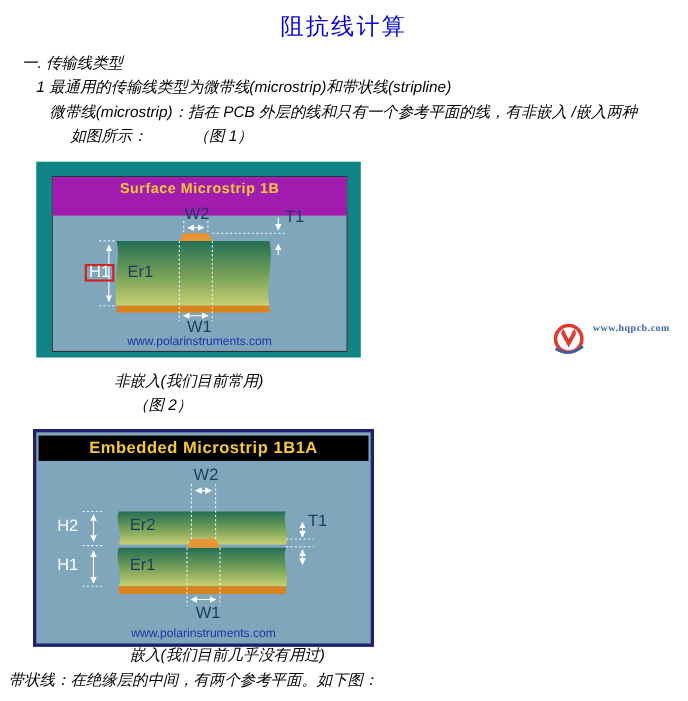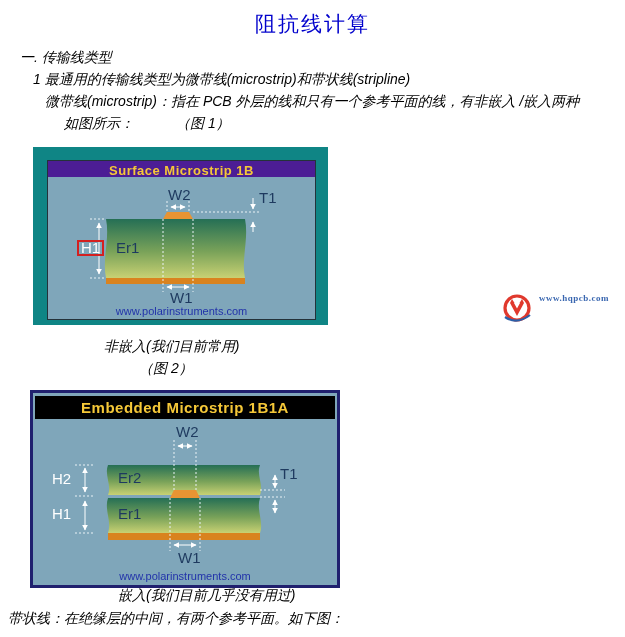--- a/index.html
+++ b/index.html
@@ -10,32 +10,32 @@
   .doc-title {
     position:absolute; top:10px; left:0; width:100%; text-align:center;
     color:#0000CC; font-size:21px; letter-spacing:2px;
   }
   .tline { position:absolute; color:#000000; font-size:14px; white-space:pre;font-style:italic; }
   .l-section { left:20px;  top:49px;  }
   .l-p1      { left:33px;  top:71px;  }
   .l-p2      { left:45px;  top:93px;  }
   .l-p3      { left:28px;  top:115px;margin-left:36px; }
   .l-cap1    { left:104px; top:338px; }
-  .l-cap2    { left:139px; top:360px; }
+  .l-cap2    { left:121px; top:360px; }
   .l-cap3    { left:118px; top:587px; }
   .l-p4      { left:8px;   top:610px; }
 
   
   .fig1 { position:absolute; left:33px; top:147px; width:295px; height:178px; background:#0F8585; }
   .fig1 .panel {
     position:absolute; left:14px; top:13px; width:267px; height:158px;
     background:#7FA6BA; border:1px solid #24323a; box-sizing:content-box;
   }
   .titlebar {
-    position:absolute; left:0; top:0; width:100%; height:16px; background:#4c1d95;
+    position:absolute; left:0; top:0; width:100%; height:35px; background:#a21caf;
     color:#F5C838; font-weight:bold; font-size:13px; text-align:center; line-height:19px;
     letter-spacing:0.5px; z-index:3;
   }
   .art { position:absolute; left:0; top:0; z-index:1; }
   .lbl { position:absolute; font-size:15px; font-weight:normal; color:#1E3A5F; z-index:4; line-height:12px; }
   .lbl.white { color:#ffffff; }
   .h1box { border:2px solid #D42020; padding:0 2px; color:#ffffff; background:transparent; }
   .fig-url {
     position:absolute; bottom:2px; left:0; width:100%; text-align:center;
     color:#2233AA; font-size:11px; z-index:4;

